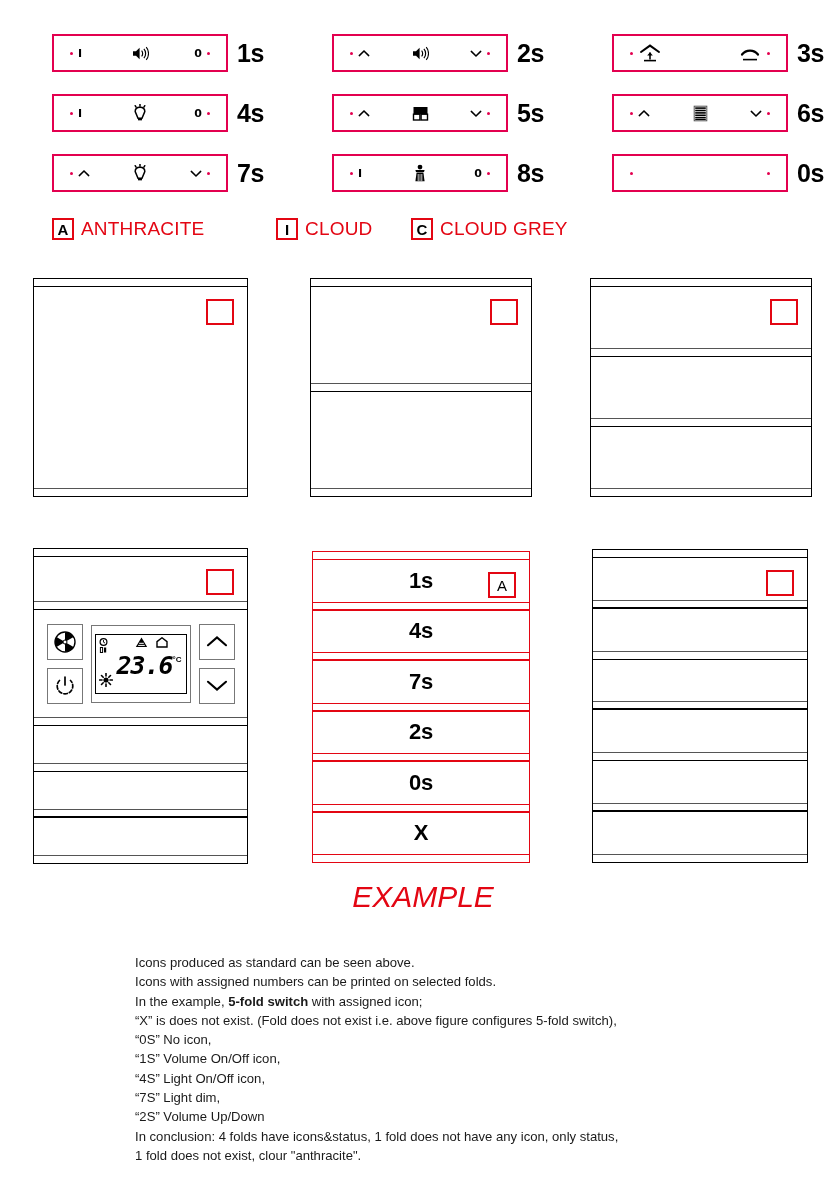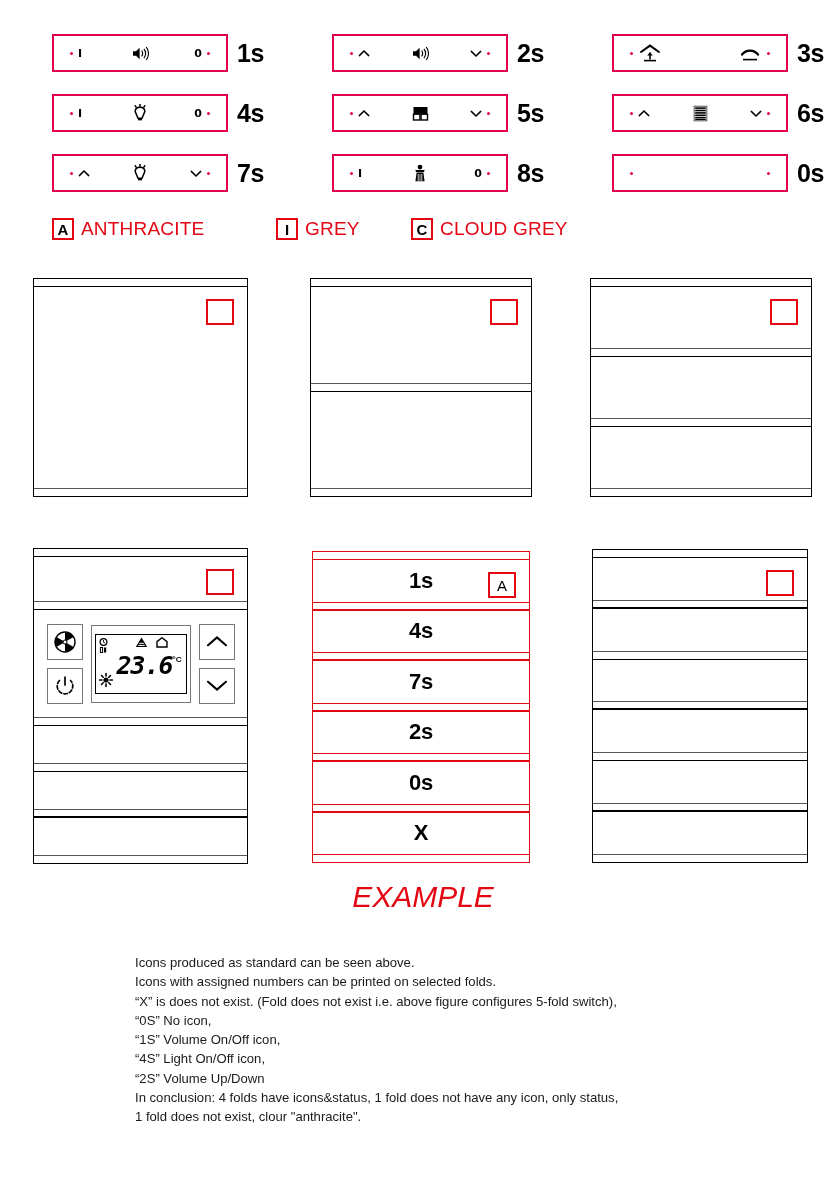--- a/index.html
+++ b/index.html
@@ -468,21 +468,21 @@
 
 </div>
 
 <div id="colour-legend">
   <div class="col-item" style="left:4px; top:0;">
     <div class="col-code">A</div>
     <div class="col-name">ANTHRACITE</div>
   </div>
   <div class="col-item" style="left:228px; top:0;">
     <div class="col-code">I</div>
-    <div class="col-name">GREY</div>
+    <div class="col-name">CLOUD</div>
   </div>
   <div class="col-item" style="left:363px; top:0;">
     <div class="col-code">C</div>
     <div class="col-name">CLOUD GREY</div>
   </div>
 </div>
 
 <div class="panel" style="left:33px; top:278px; width:215px; height:219px;">
   <div class="panel-inner">
     <div class="strip top"></div>
@@ -653,20 +653,22 @@
     <div class="fold"></div>
     <div class="strip bot"></div>
   </div>
 </div>
 
 <div id="example-caption">EXAMPLE</div>
 
 <div id="notes">
   <div>Icons produced as standard can be seen above.</div>
   <div>Icons with assigned numbers can be printed on selected folds.</div>
+    <div><span>In the example, </span><b>5-fold switch</b><span> with assigned icon;</span></div>
   <div>“X” is does not exist. (Fold does not exist i.e. above figure configures 5-fold switch),</div>
   <div>“0S” No icon,</div>
   <div>“1S” Volume On/Off icon,</div>
   <div>“4S” Light On/Off icon,</div>
+  <div>“7S” Light dim,</div>
   <div>“2S” Volume Up/Down</div>
   <div>In conclusion: 4 folds have icons&amp;status, 1 fold does not have any icon, only status,</div>
   <div>1 fold does not exist, clour "anthracite".</div>
 </div>
 
 </body></html>

